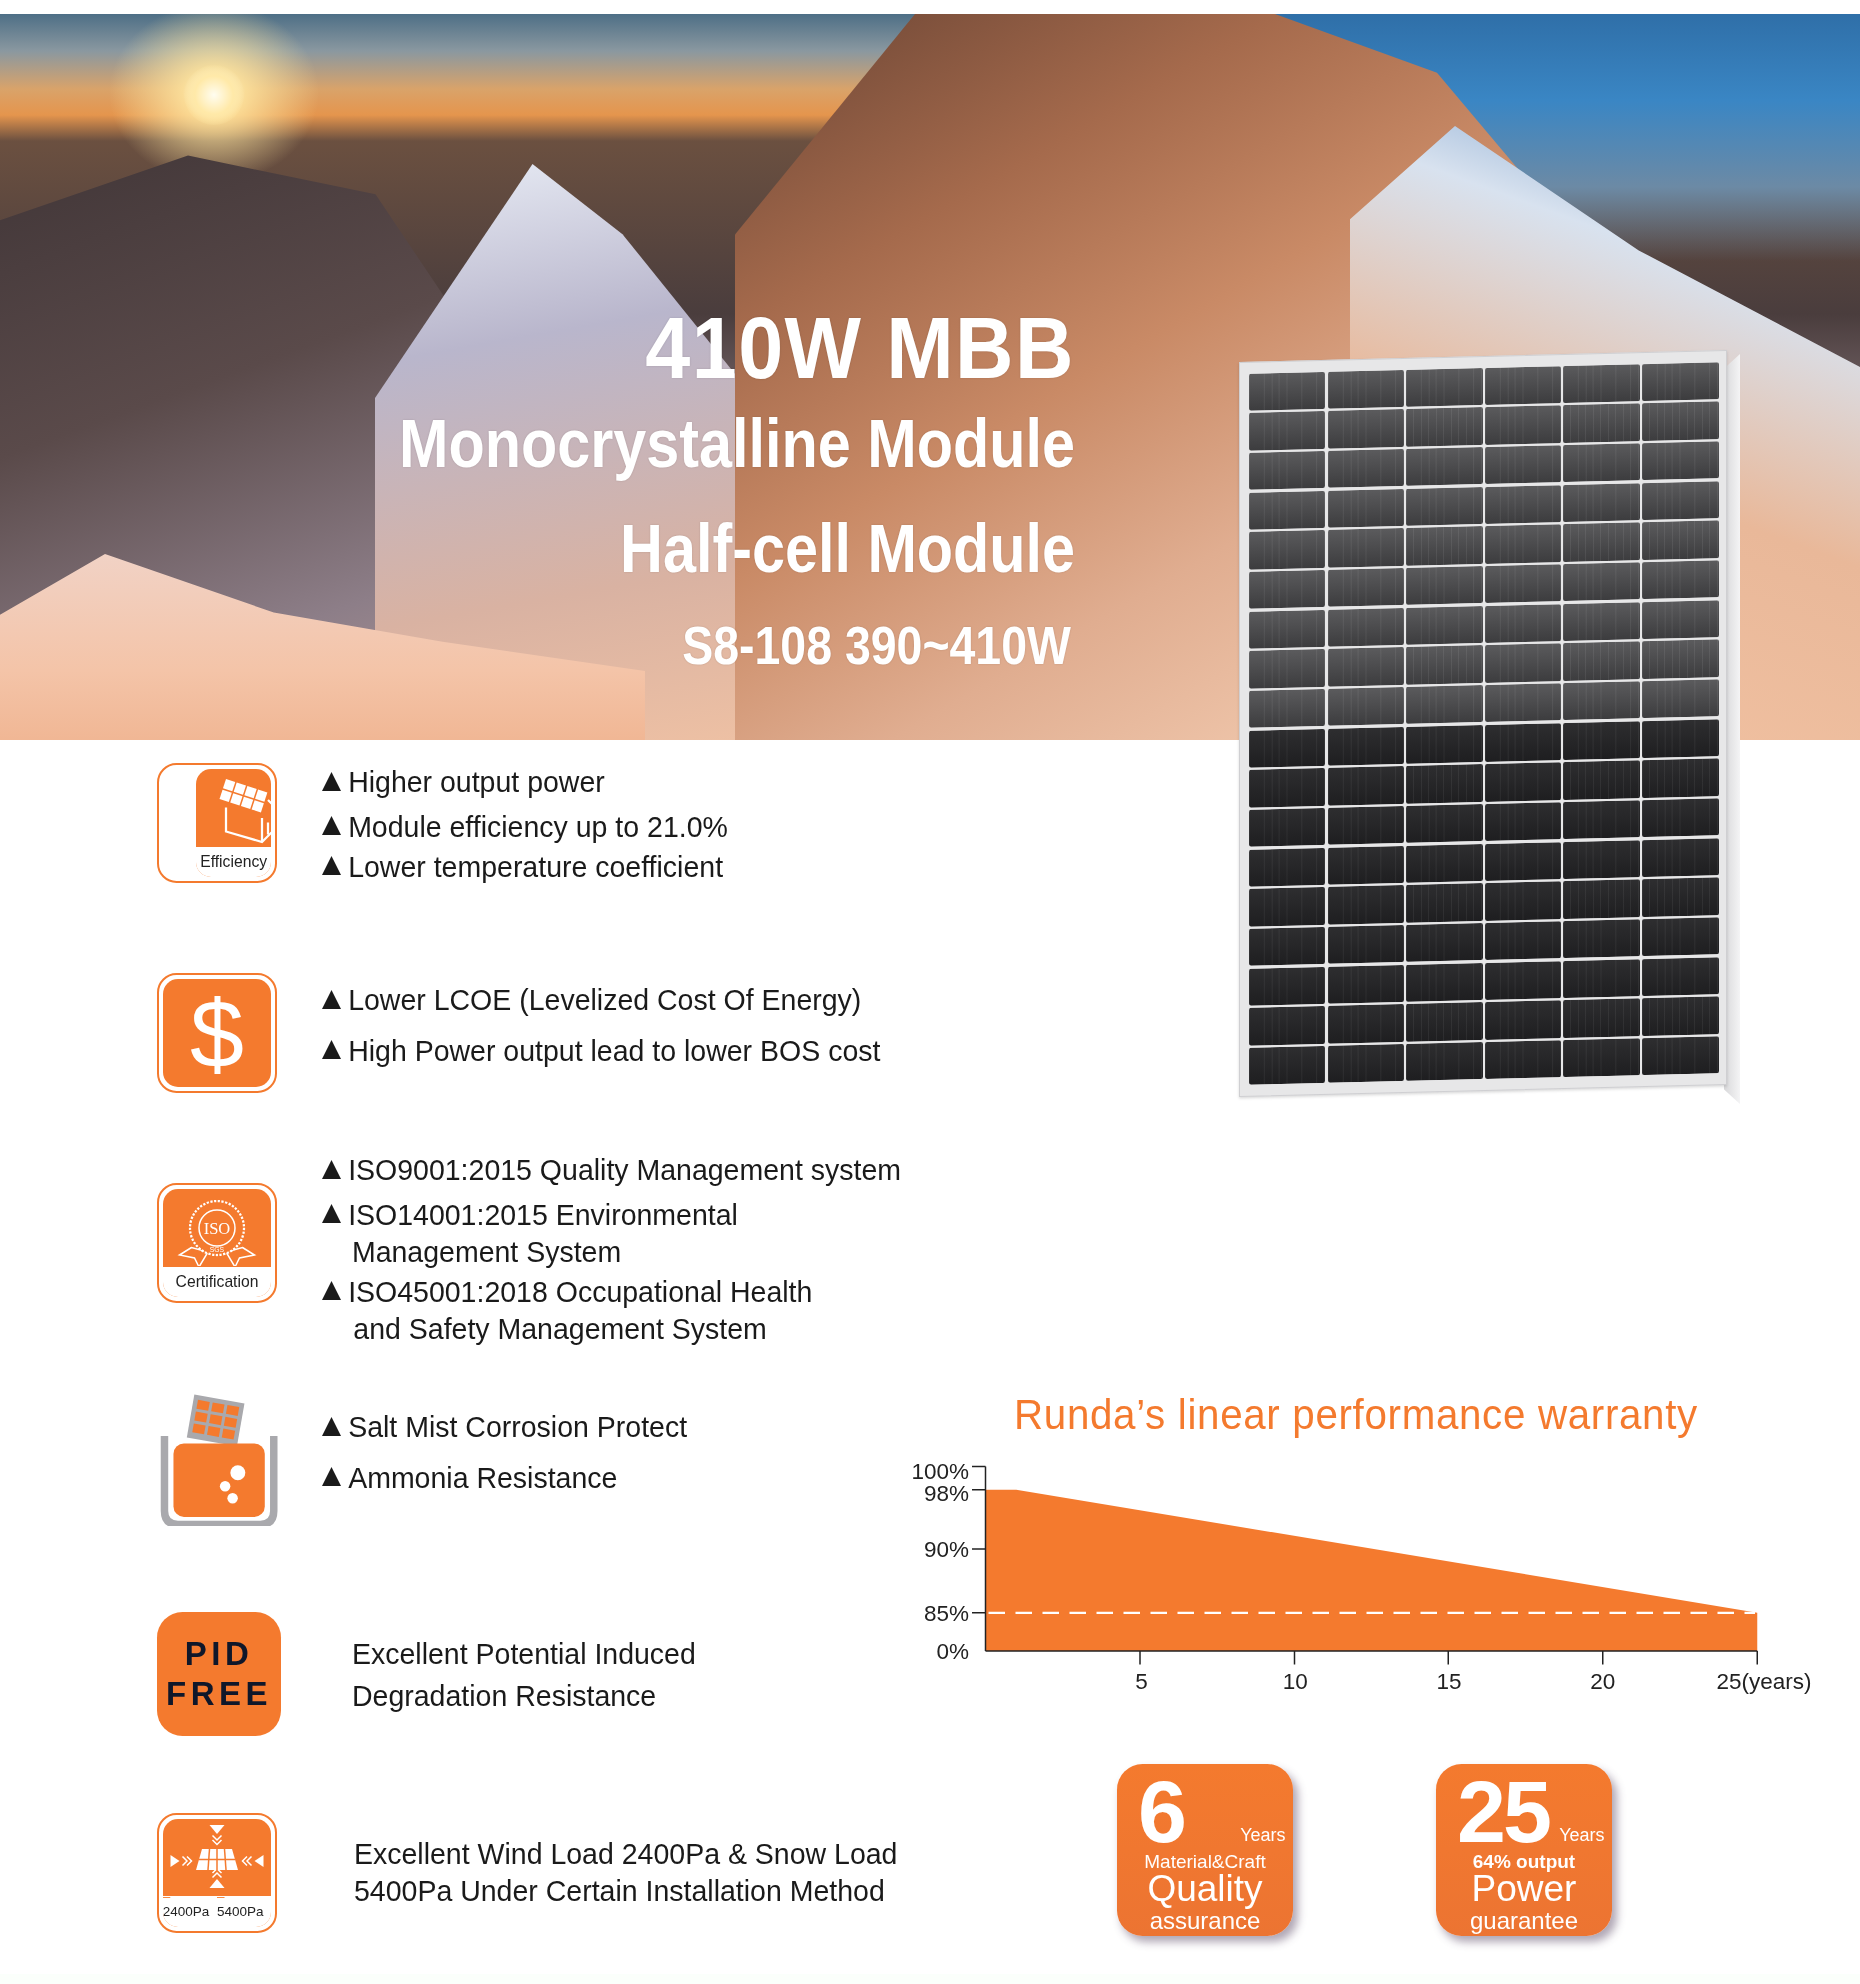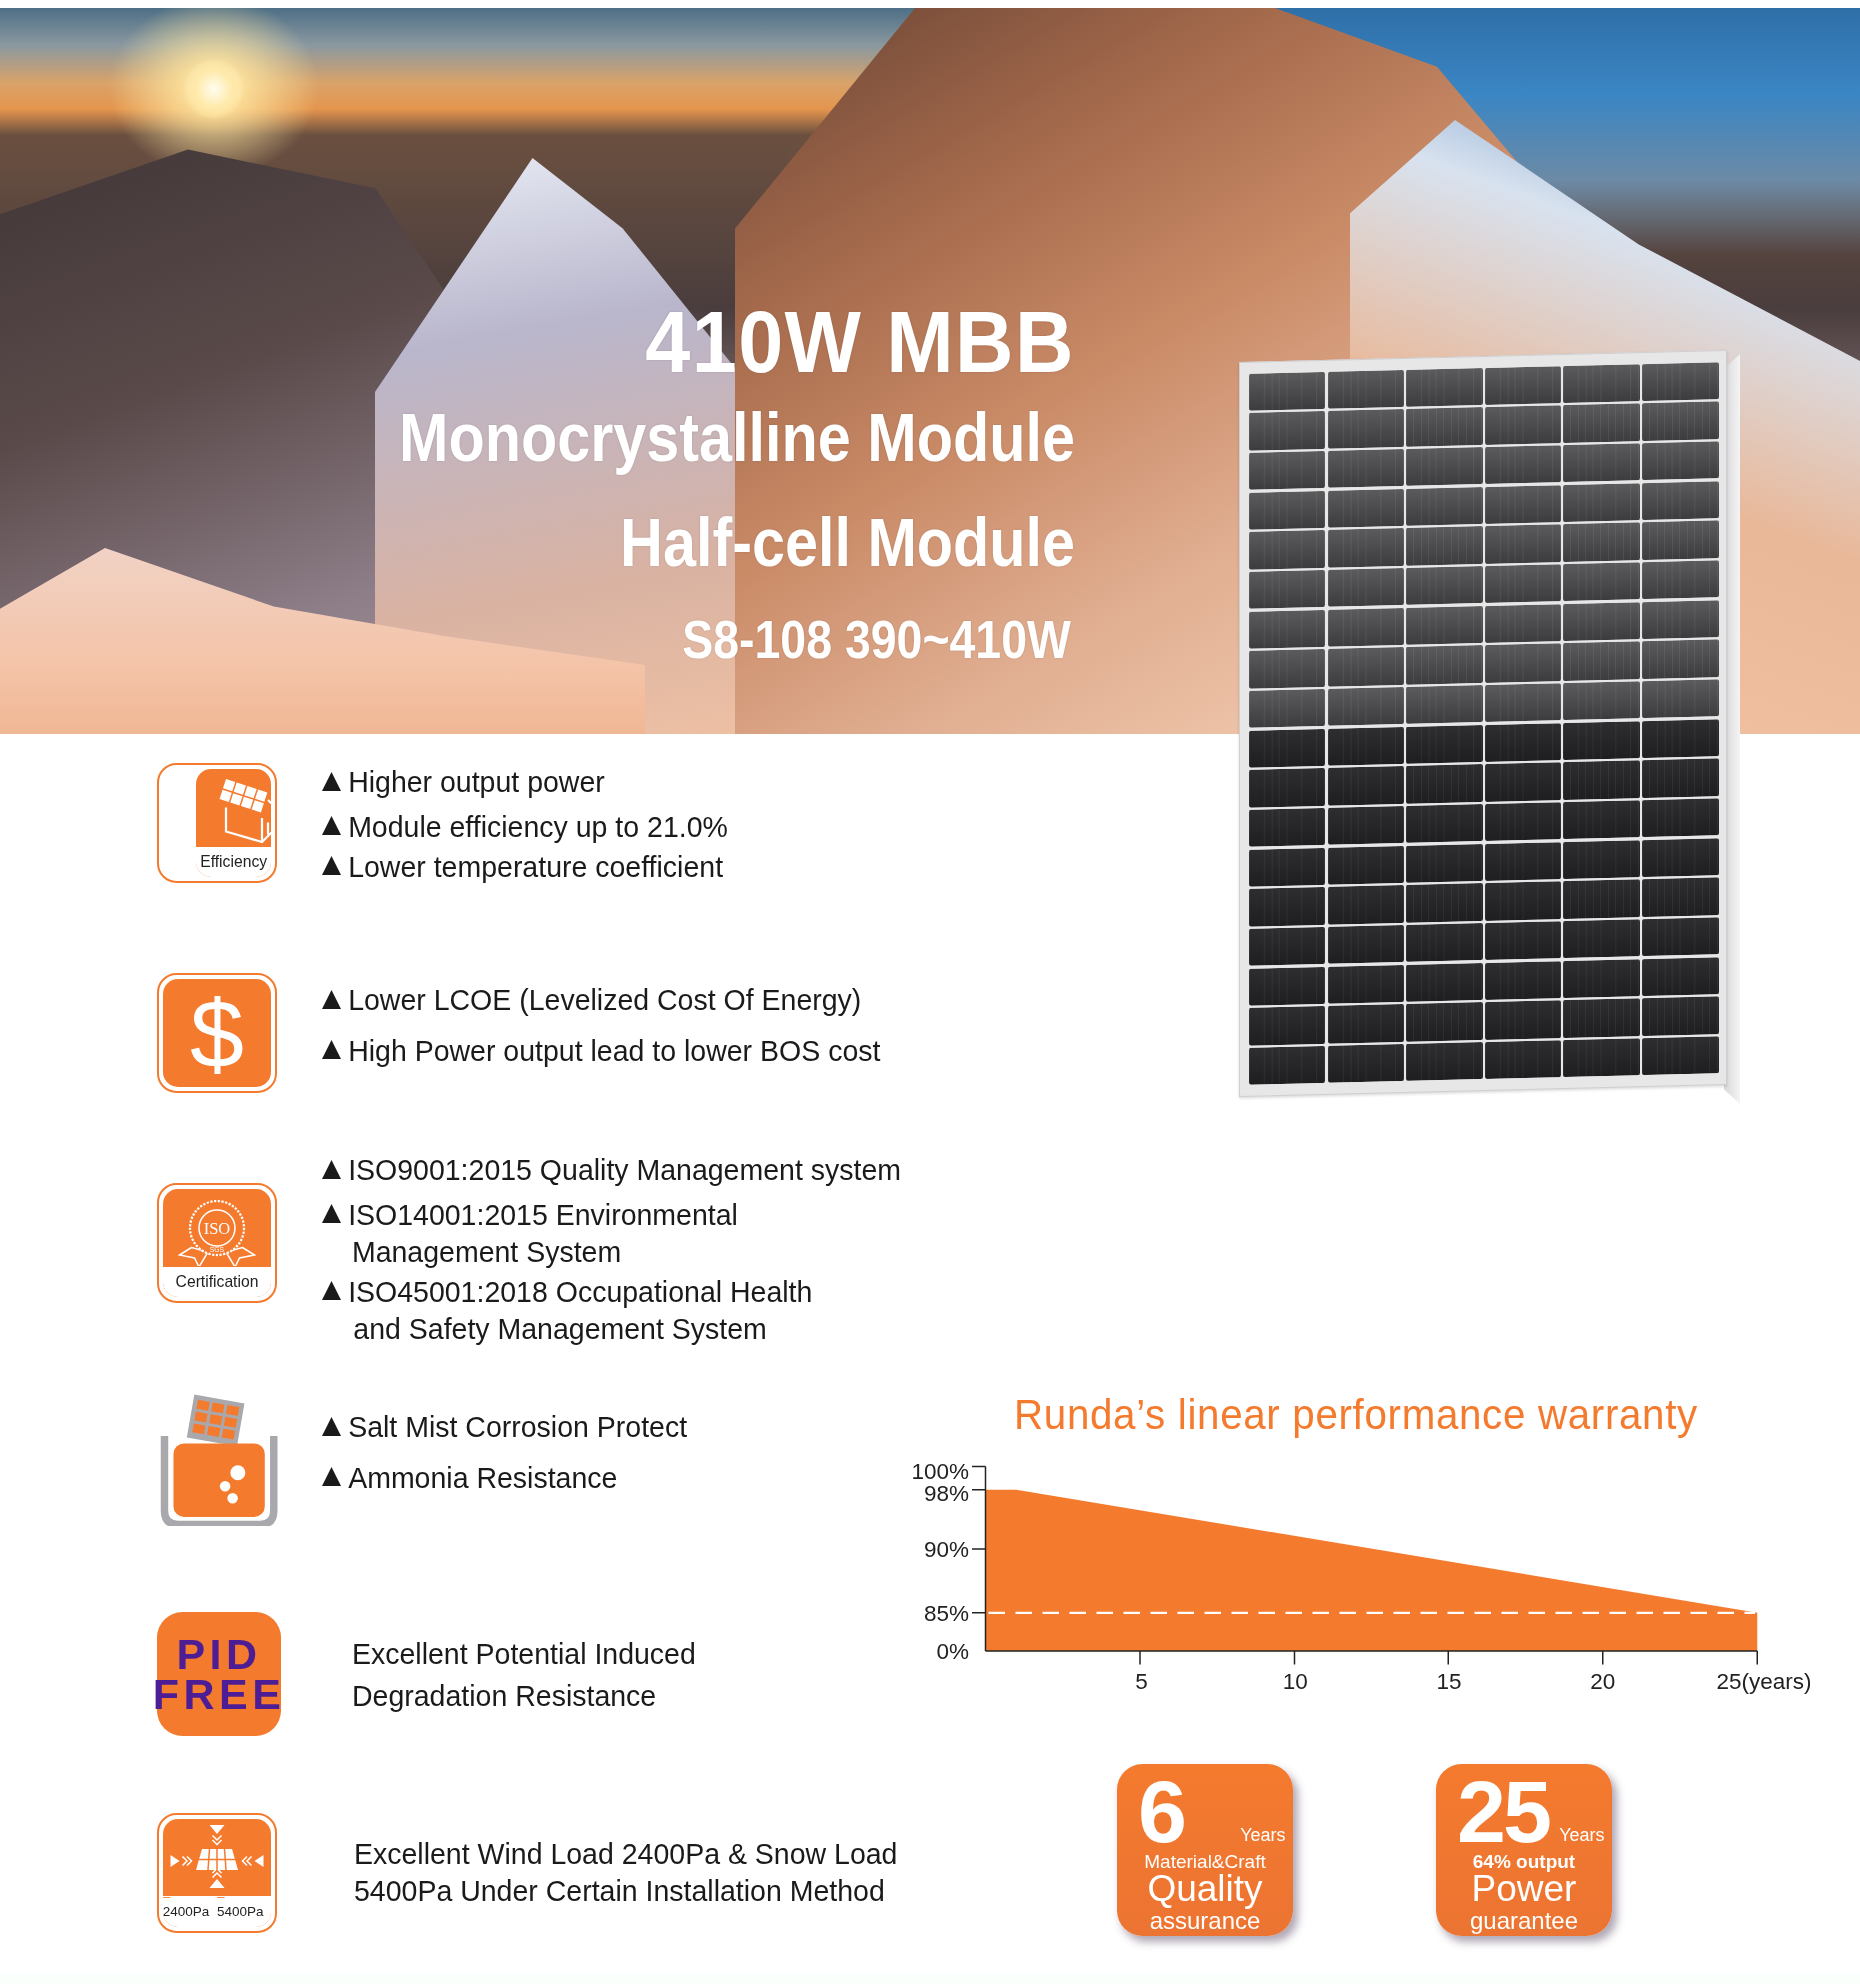--- a/index.html
+++ b/index.html
@@ -1,20 +1,20 @@
 <!DOCTYPE html>
 <html style="font-size:12px"><head>
 <meta charset="utf-8">
 <style>
   html,body{margin:0;padding:0;}
   body{width:1860px;height:1985px;position:relative;overflow:hidden;background:#ffffff;font-family:"Liberation Sans",sans-serif;color:#1a1a1a;}
   .abs{position:absolute;}
 
   
-  .hero{left:0;top:8px;width:1860px;height:726px;overflow:hidden;
+  .hero{left:0;top:14px;width:1860px;height:726px;overflow:hidden;
     background:
       radial-gradient(ellipse 105px 90px at 214px 79px, rgba(255,255,235,1) 0%, rgba(255,230,160,.85) 30%, rgba(255,170,80,0) 100%),
       linear-gradient(180deg,#4e6f86 0px,#8a98a0 37px,#d9a36a 75px,#e5954d 101px,#6b5040 127px,#4a3d3d 300px,#8c7a80 450px,#c9a49a 562px,#e4b59a 726px);
   }
   .hero .sky-right{left:1230px;top:0;width:631px;height:247px;
     background:linear-gradient(180deg,#2f6fa8 0%,#3a86c4 35%,#6c8aa5 70%,rgba(160,130,120,0) 100%);}
   .hero .mtn{position:absolute;}
   .hero .mtn-a{left:-37px;top:90px;width:750px;height:645px;background:linear-gradient(160deg,#3c3234 0%,#5a4a4a 40%,#8d7e88 70%,#caa8a0 100%);clip-path:polygon(0 20%,30% 8%,55% 14%,70% 40%,100% 60%,100% 100%,0 100%);}
   .hero .mtn-b{left:375px;top:150px;width:450px;height:585px;background:linear-gradient(170deg,#e8ecf5 0%,#b9b6cc 30%,#d9b2a2 70%,#f0c2a4 100%);clip-path:polygon(35% 0,55% 12%,100% 55%,100% 100%,0 100%,0 40%);}
   .hero .mtn-c{left:735px;top:0;width:900px;height:735px;background:linear-gradient(150deg,#6a4434 0%,#a56a4c 25%,#c98a66 45%,#e0ad90 65%,#f0c7ac 85%,#f4cdb2 100%);clip-path:polygon(0 30%,20% 0,60% 0,78% 8%,100% 40%,100% 100%,0 100%);}
@@ -269,21 +269,21 @@
     <circle cx="112" cy="109" r="10" fill="#fff"></circle>
     <circle cx="95" cy="127" r="7" fill="#fff"></circle>
     <circle cx="105" cy="143" r="7" fill="#fff"></circle>
   </svg>
 </div>
 <div class="abs feat" style="left:322px;top:1408px;">
   <div><span class="tri"></span><span>Salt Mist Corrosion Protect</span></div>
   <div style="margin-top:13.5px;"><span class="tri"></span><span>Ammonia Resistance</span></div>
 </div>
 
-<div class="abs" style="left:157px;top:1612px;width:124px;height:124px;border-radius:25.5px;background:#f47a2e;display:flex;flex-direction:column;align-items:center;justify-content:center;color:#4c1d95;font-weight:bold;font-size:43px;line-height:40px;letter-spacing:4.5px;">
+<div class="abs" style="left:157px;top:1612px;width:124px;height:124px;border-radius:25.5px;background:#f47a2e;display:flex;flex-direction:column;align-items:center;justify-content:center;color:#0f172a;font-weight:bold;font-size:33px;line-height:40px;letter-spacing:4.5px;">
   <div>PID</div>
   <div>FREE</div>
 </div>
 <div class="abs feat" style="left:352px;top:1633px;line-height:42px;">
   <div>Excellent Potential Induced</div>
   <div>Degradation Resistance</div>
 </div>
 
 <div class="abs icon-box" style="left:157px;top:1813px;">
   <div class="icon-inner">

